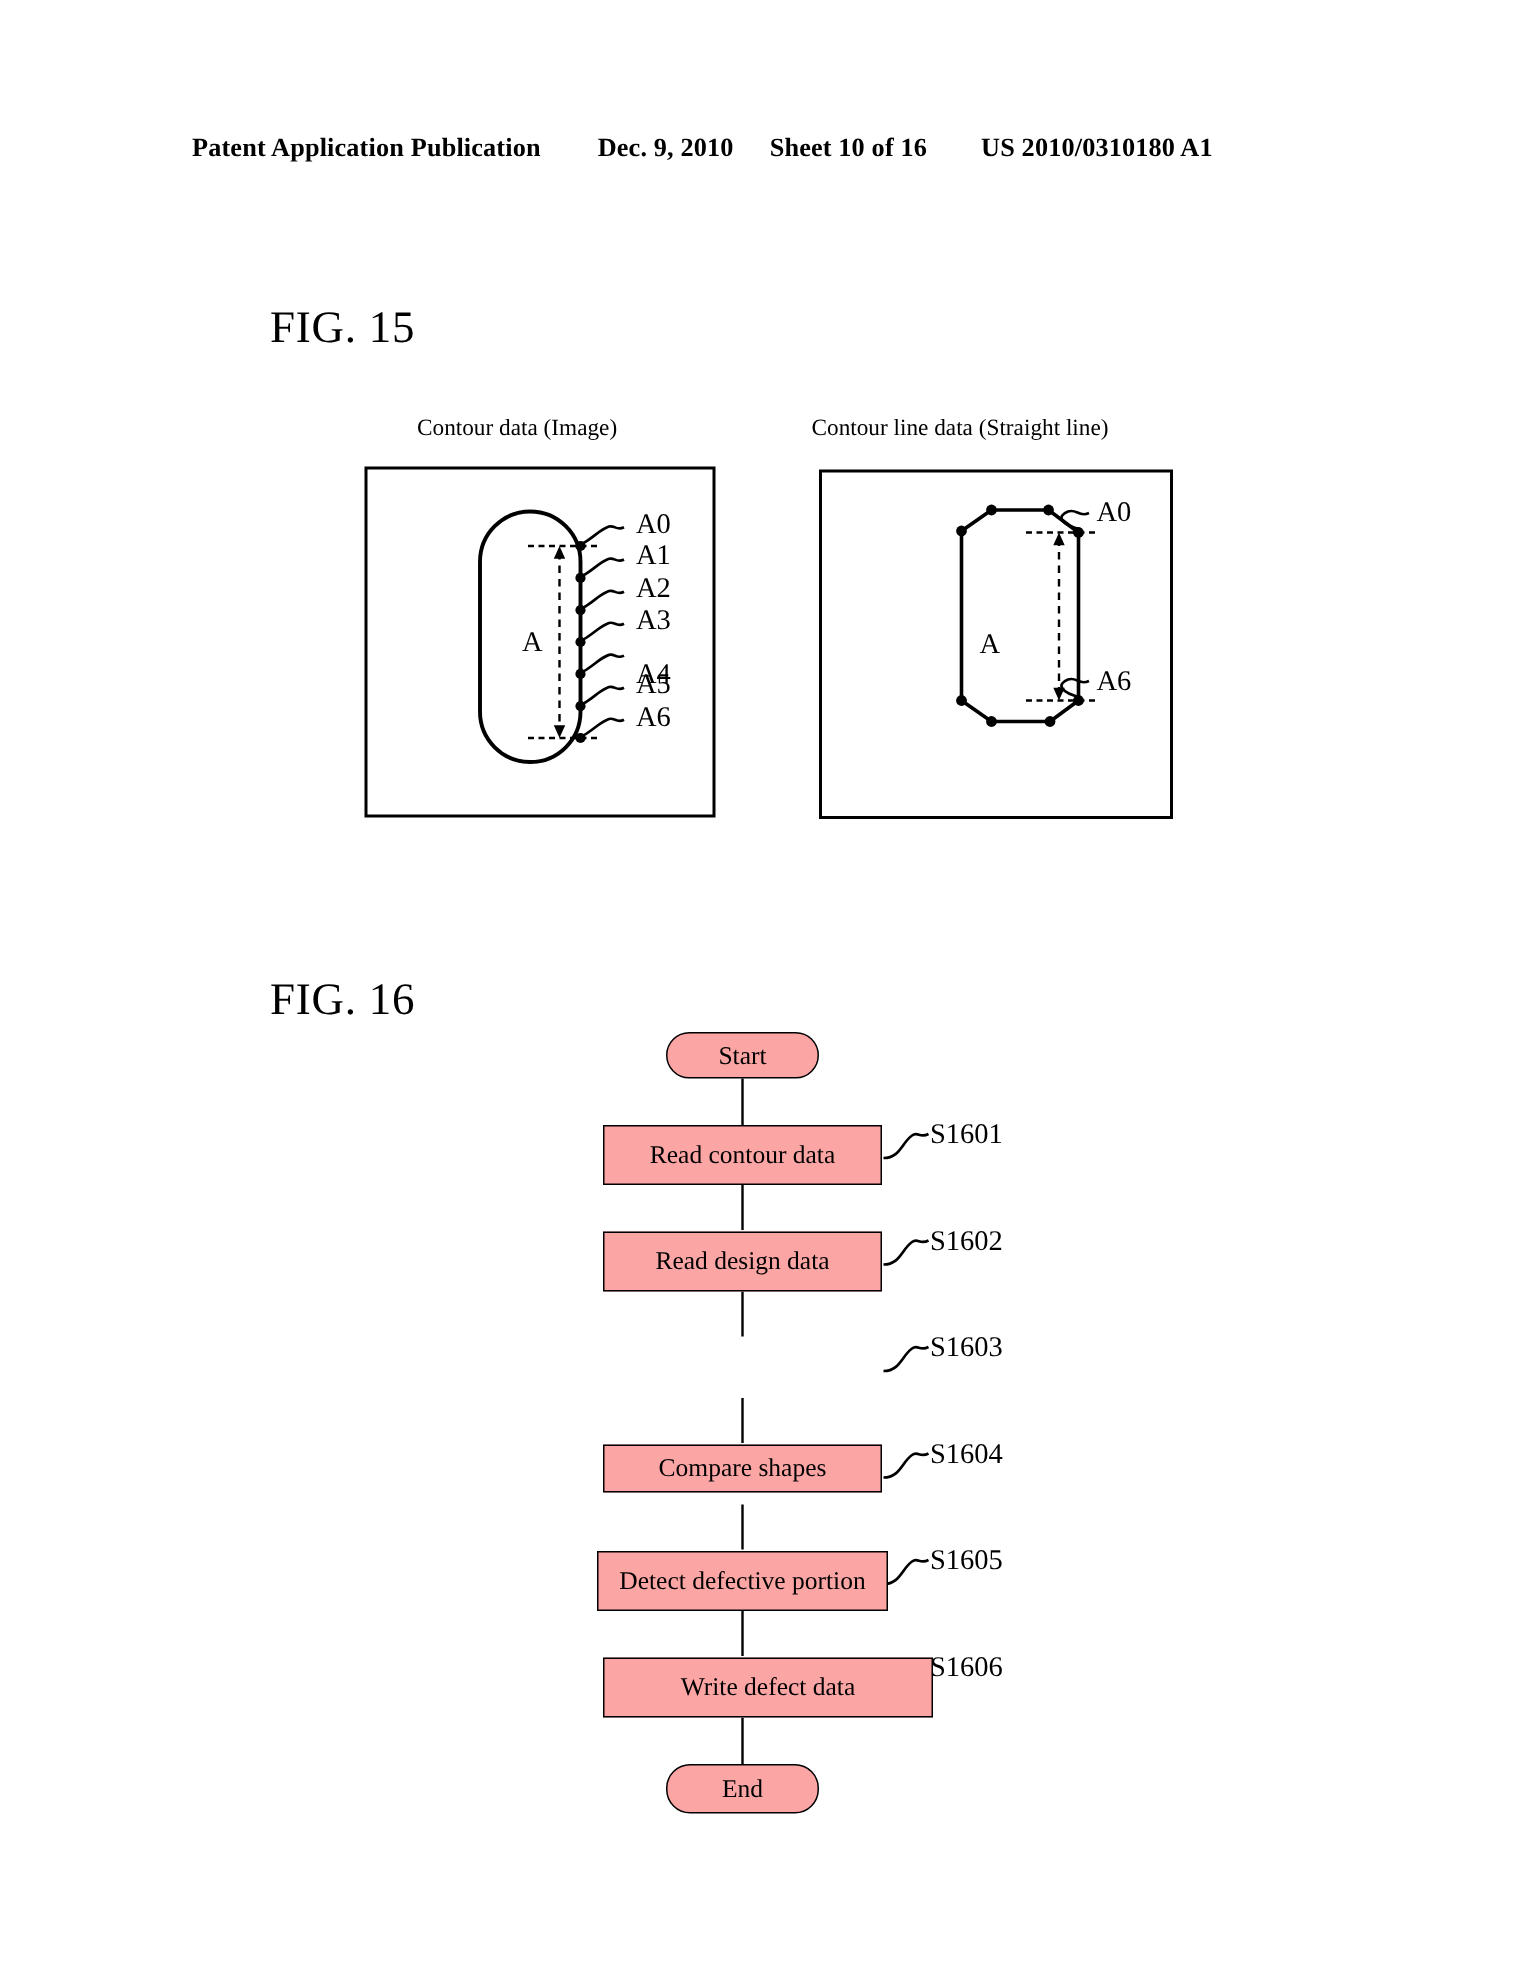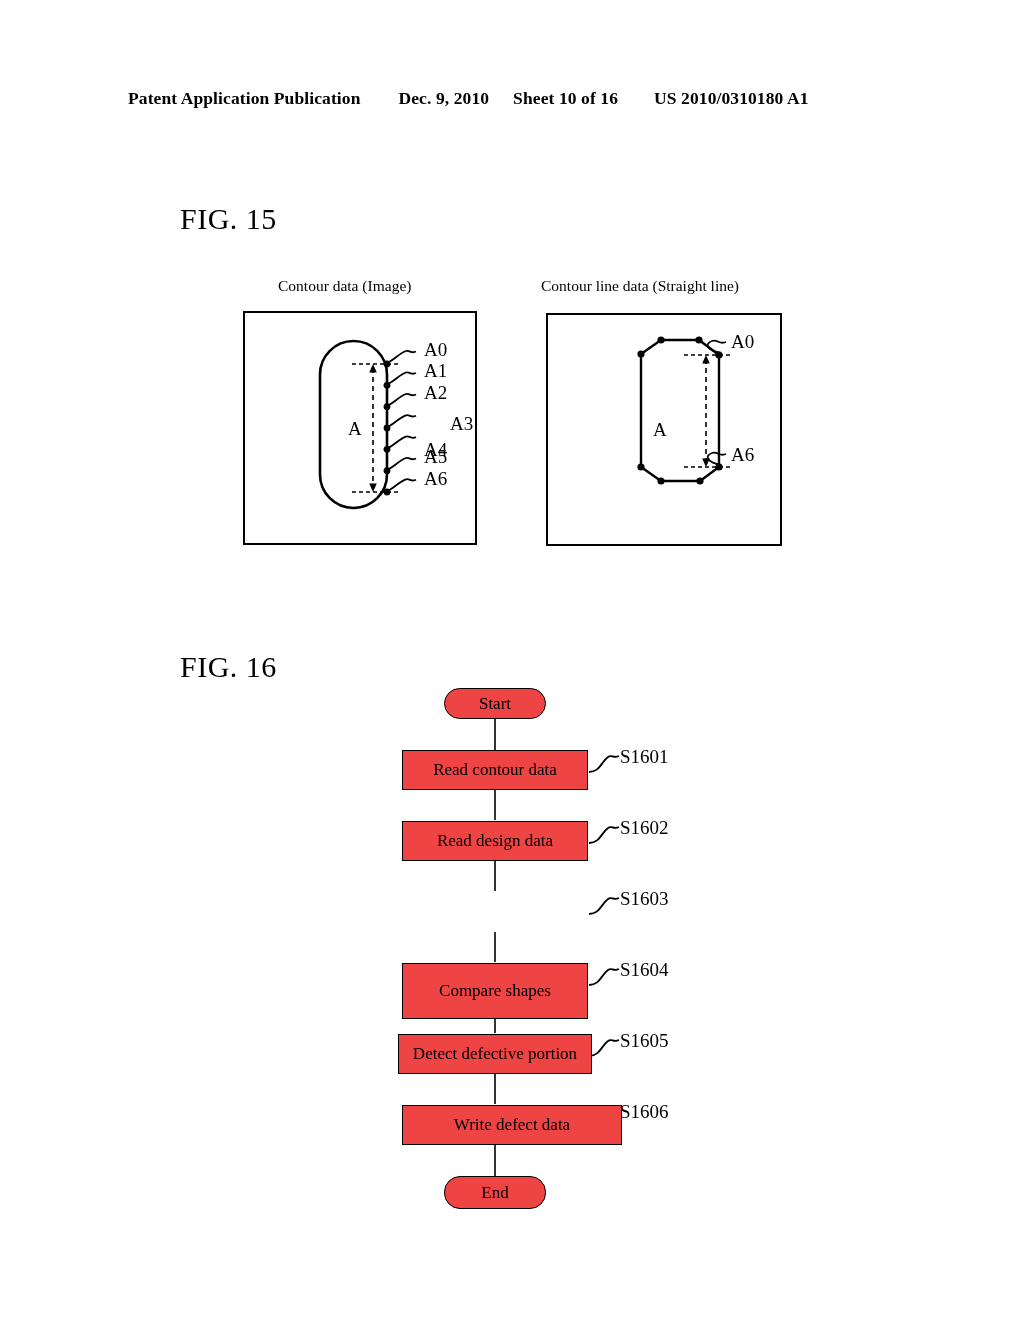--- a/index.html
+++ b/index.html
@@ -85,21 +85,21 @@
     white-space: nowrap;
   }
 
   
   .alabel-left { left: 424px; }
 
   
   .fc-box {
     position: absolute;
     border: 1.6px solid #000;
-    background: #ef4444;
+    background: #fca5a5;
     box-sizing: border-box;
     display: flex;
     align-items: center;
     justify-content: center;
     font-size: 17px;
     white-space: nowrap;
   }
   .fc-term {
     border-radius: 16px;
   }
@@ -218,42 +218,42 @@
       <path d="M 589,1056 C 600,1056 601,1046 608,1041 C 612,1038 613,1043 619,1040"></path>
       <path d="M 589,1127 C 600,1127 601,1117 608,1112 C 612,1109 613,1114 619,1111"></path>
     </g>
   </svg>
 
   <div class="fig-label" style="left:348px; top:418px;">A</div>
 
   <div class="fig-label alabel-left" style="top:339px;">A0</div>
   <div class="fig-label alabel-left" style="top:360px;">A1</div>
   <div class="fig-label alabel-left" style="top:381.5px;">A2</div>
-  <div class="fig-label alabel-left" style="top:413px;margin-left:26px;">A3</div>
+  <div class="fig-label alabel-left" style="top:403px;">A3</div>
   <div class="fig-label alabel-left" style="top:439px;">A4</div>
   <div class="fig-label alabel-left" style="top:446px;">A5</div>
   <div class="fig-label alabel-left" style="top:467.5px;">A6</div>
 
   <div class="fig-label" style="left:653px; top:419px;">A</div>
   <div class="fig-label" style="left:731px; top:331px;">A0</div>
   <div class="fig-label" style="left:731px; top:444px;">A6</div>
 
   <div class="fig-title" id="fig16-title">FIG. 16</div>
 
   <div class="fc-box fc-term" style="left:444px; top:688px; width:102px; height:31px;">Start</div>
 
   <div class="fc-box" style="left:402px; top:750px; width:186px; height:40px;">Read contour data</div>
   <div class="fc-step-label" style="left:620px; top:746px;">S1601</div>
 
   <div class="fc-box" style="left:402px; top:821px; width:186px; height:40px;">Read design data</div>
   <div class="fc-step-label" style="left:620px; top:817px;">S1602</div>
 
   <div class="fc-step-label" style="left:620px; top:888px;">S1603</div>
 
-  <div class="fc-box" style="left:402px; top:963px; width:186px; height:56px;">Compare shapes</div>
+  <div class="fc-box" style="left:402px; top:963px; width:186px; height:32px;">Compare shapes</div>
   <div class="fc-step-label" style="left:620px; top:959px;">S1604</div>
 
   <div class="fc-box" style="left:398px; top:1034px; width:194px; height:40px;">Detect defective portion</div>
   <div class="fc-step-label" style="left:620px; top:1030px;">S1605</div>
 
   <div class="fc-box" style="left:402px; top:1105px; width:220px; height:40px;">Write defect data</div>
   <div class="fc-step-label" style="left:620px; top:1101px;">S1606</div>
 
   <div class="fc-box fc-term" style="left:444px; top:1176px; width:102px; height:33px;">End</div>
 

